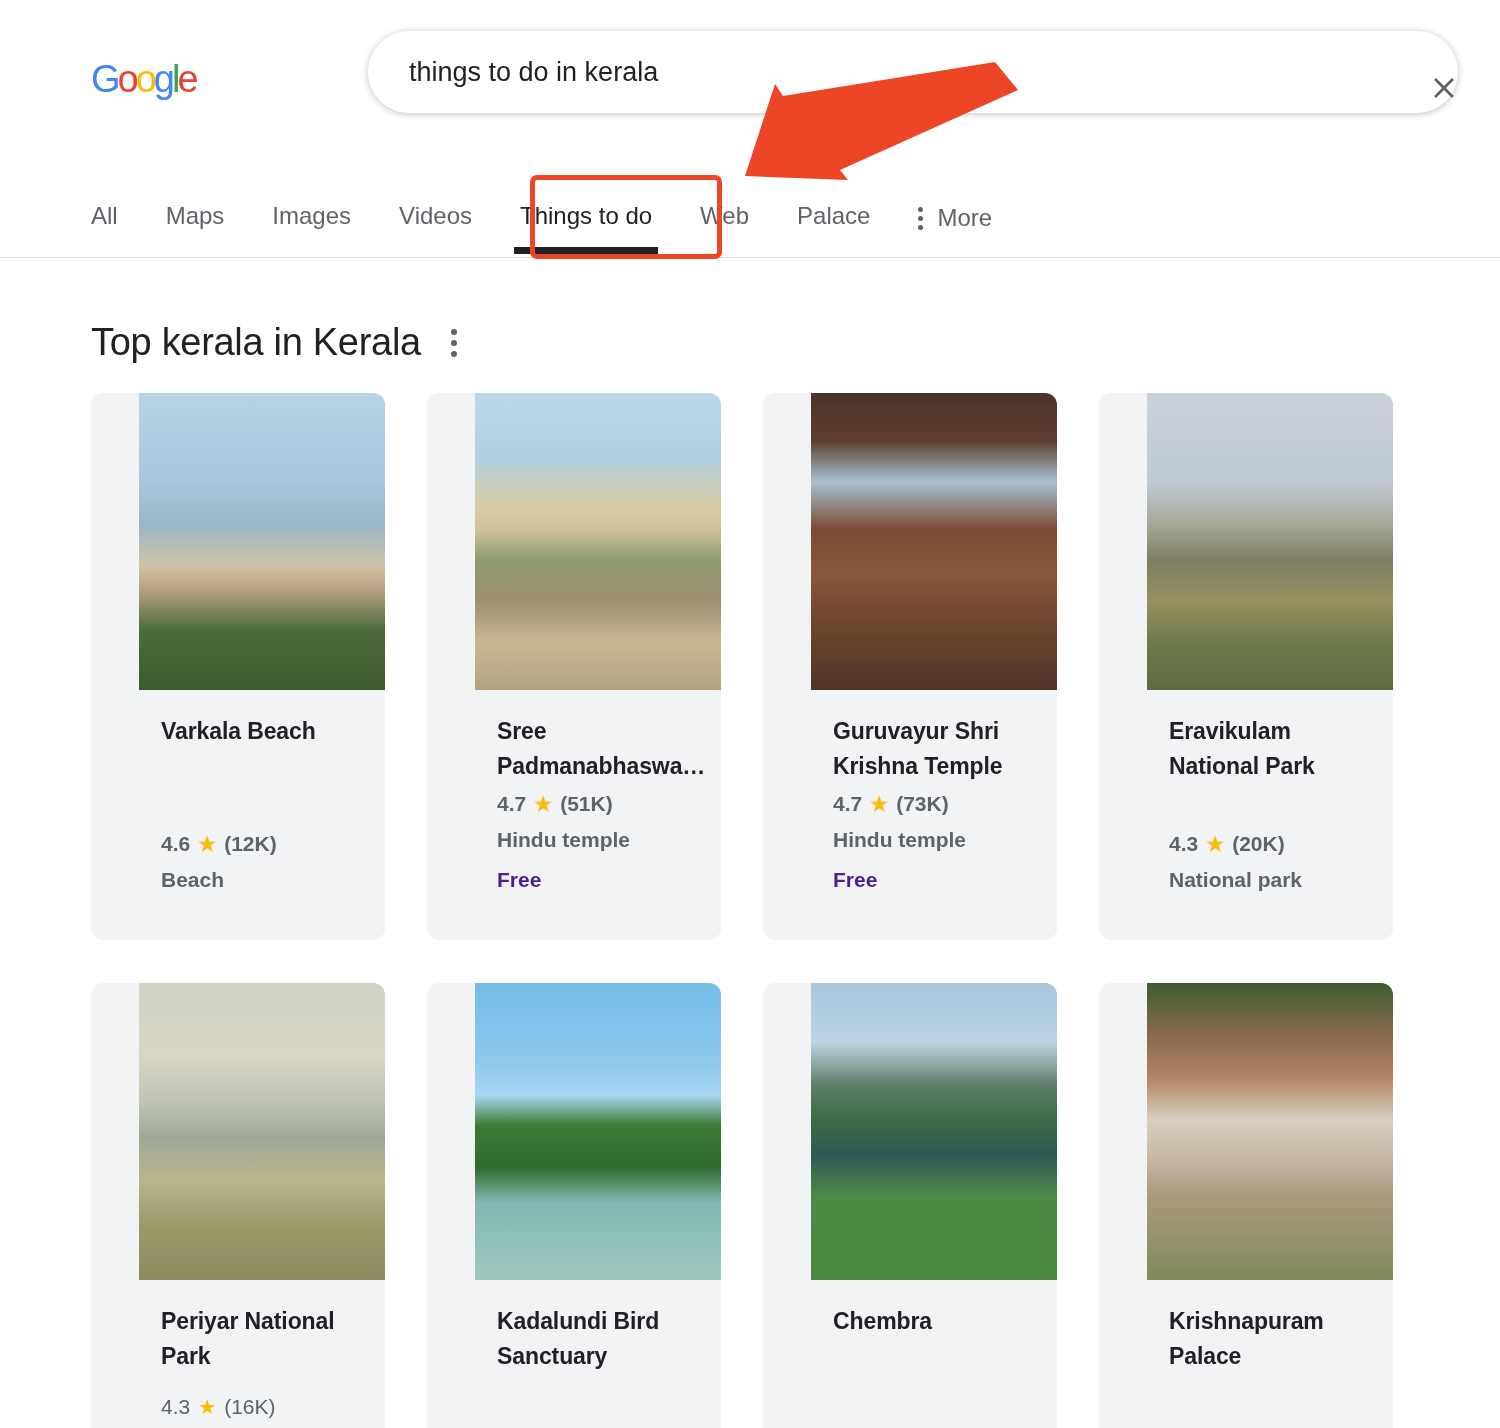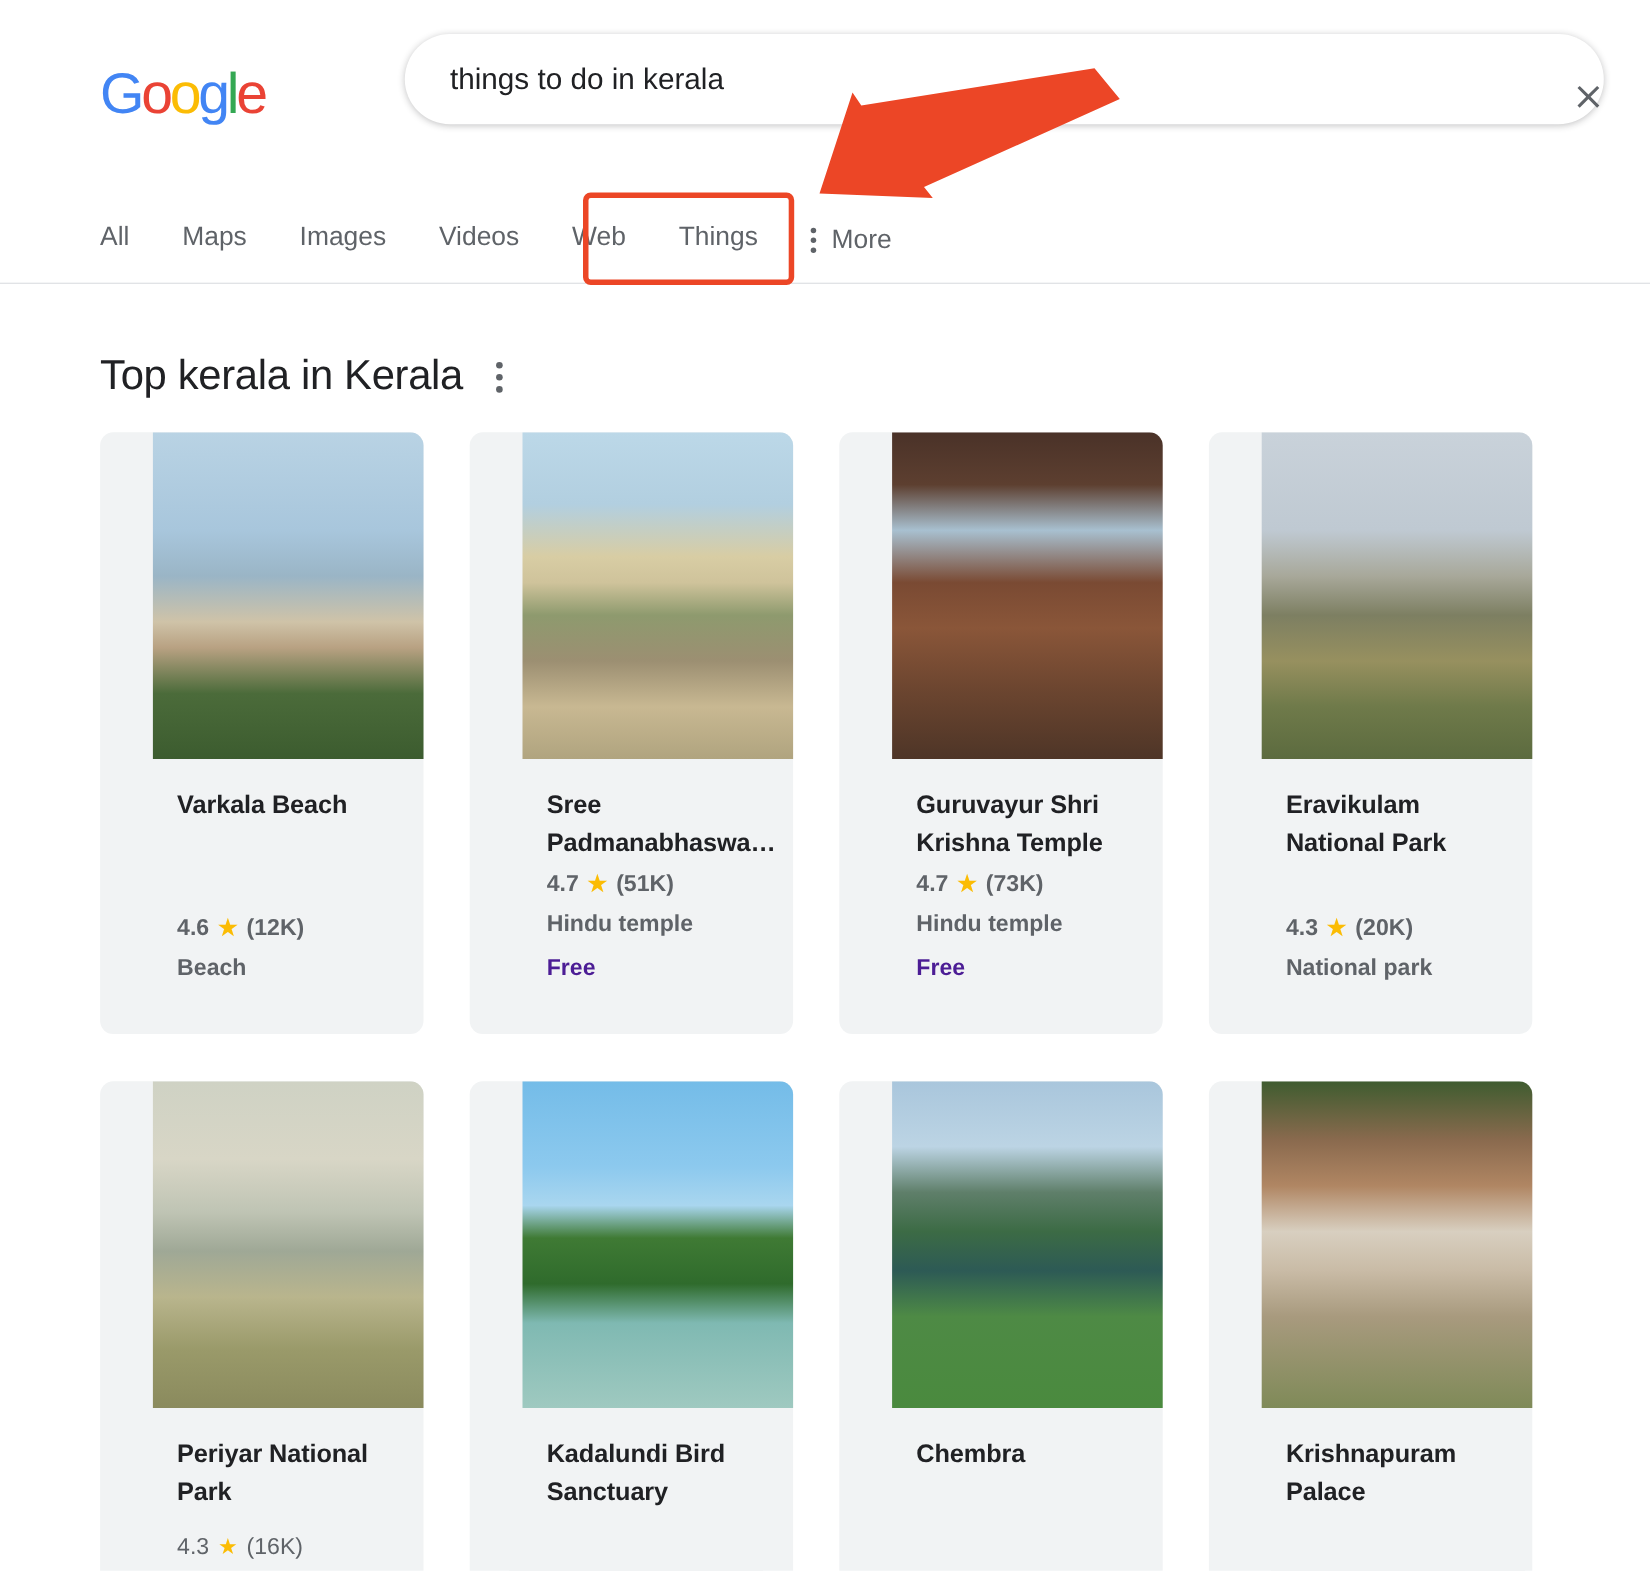--- a/index.html
+++ b/index.html
@@ -12,21 +12,21 @@
   #root { position: relative; width: 1500px; height: 1428px; background:#fff; }
 
   
   .header {
     position: absolute; left:0; top:0; width:1500px; height:176px;
     background:#ffffff;
   }
   .logo {
     position:absolute; left:91px; top:60px;
     font-family:"Liberation Sans", sans-serif;
-    font-size:52px; letter-spacing:-3px; line-height:1;
+    font-size:38px; letter-spacing:-3px; line-height:1;
     user-select:none;
   }
   .logo span { font-weight:400; }
   .g1{color:#4285F4;} .g2{color:#EA4335;} .g3{color:#FBBC05;}
   .g4{color:#4285F4;} .g5{color:#34A853;} .g6{color:#EA4335;}
 
   .searchbox {
     position:absolute; left:368px; top:31px;
     width:1090px; height:82px;
     background:#ffffff; border-radius:41px;
@@ -164,22 +164,23 @@
       </svg>
     </div>
   </div>
 
   <div class="tabbar">
     <div class="tabs">
       <div class="tab">All</div>
       <div class="tab">Maps</div>
       <div class="tab">Images</div>
       <div class="tab">Videos</div>
+      <div class="tab active">Things to do</div>
       <div class="tab">Web</div>
-      <div class="tab">Things</div>
+      <div class="tab">Palace</div>
       <div class="tab-more">
         <span class="dots-v">
             <i></i>
             <i></i>
             <i></i>
           </span>
         <span>More</span>
       </div>
     </div>
   </div>

